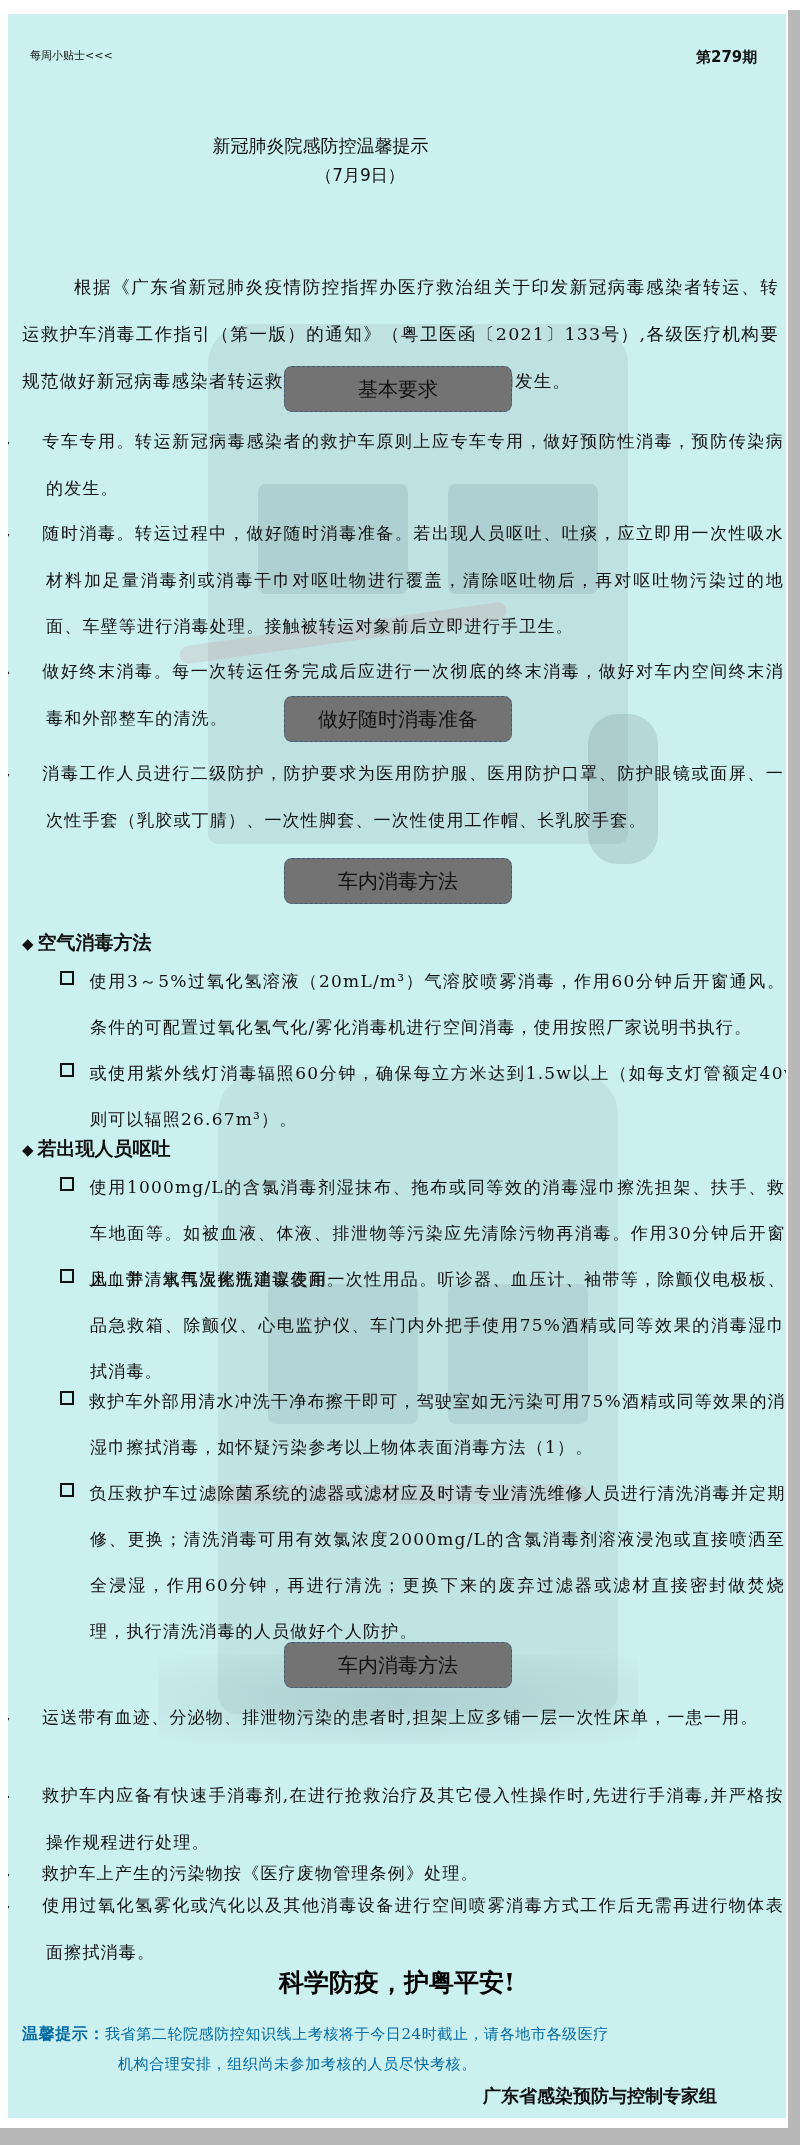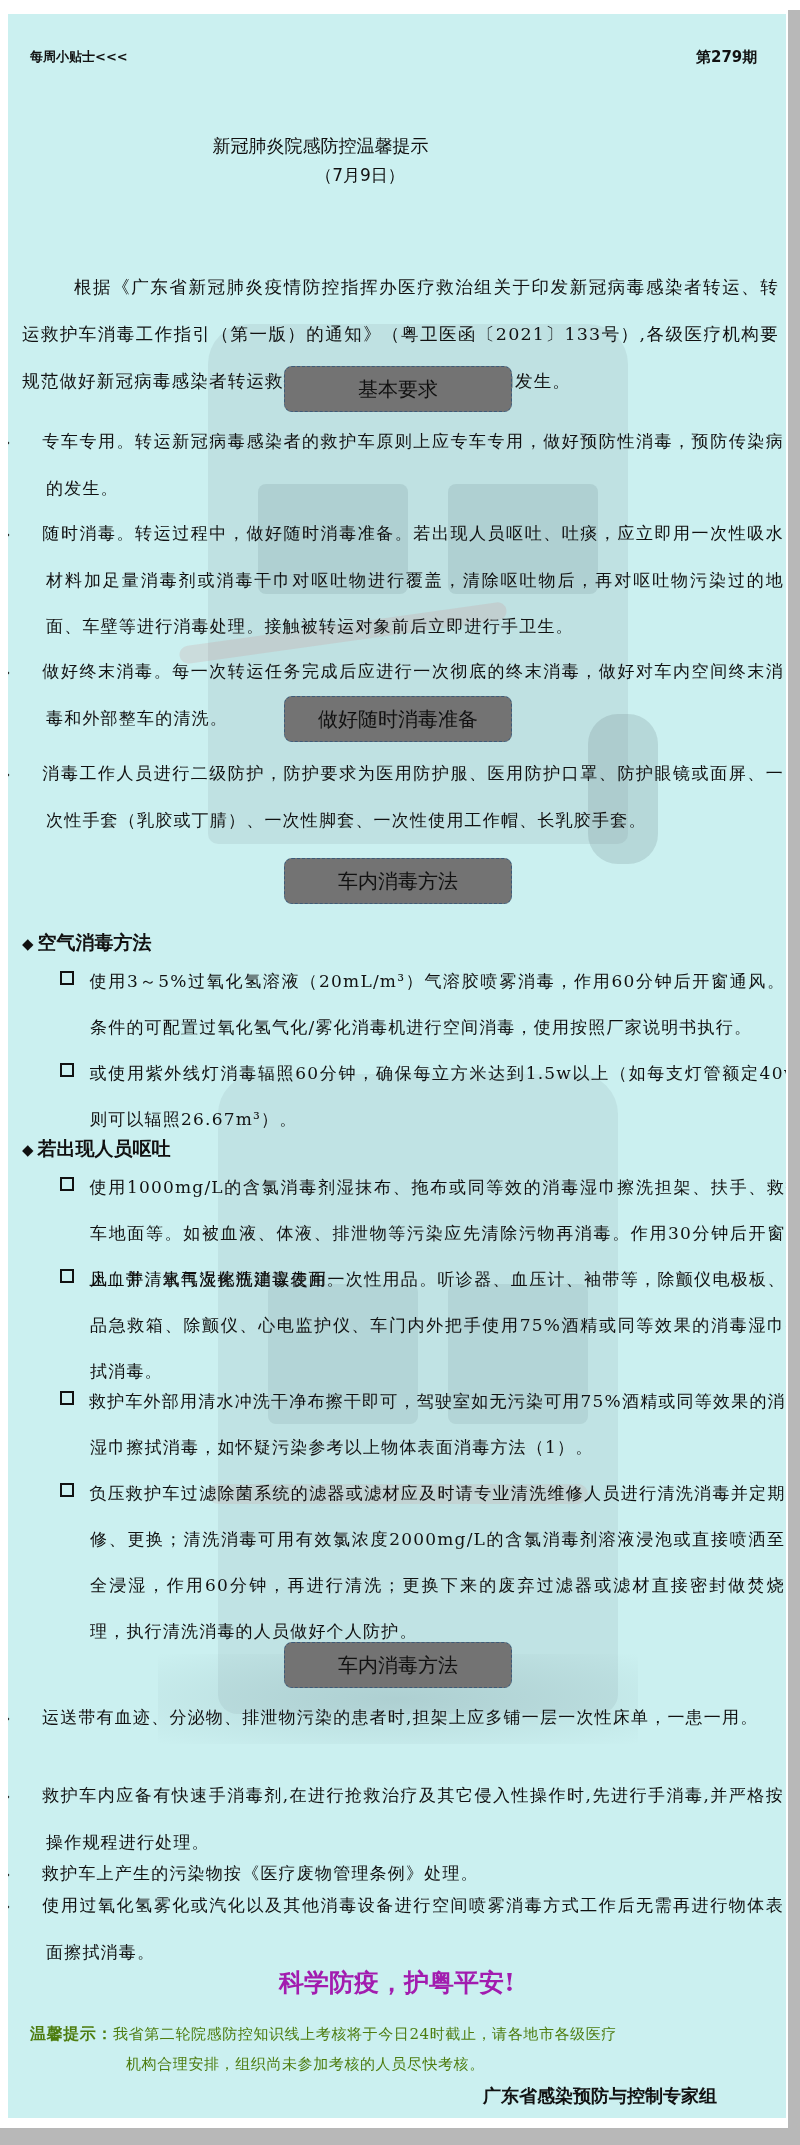--- a/index.html
+++ b/index.html
@@ -23,21 +23,21 @@
   .wm-window2 { left: 440px; top: 470px; width: 150px; height: 110px; background: rgba(120,150,155,0.22); border-radius: 8px; }
   .wm-stripe1 { left: 170px; top: 610px; width: 330px; height: 18px; background: rgba(205,120,120,0.16); border-radius: 9px; transform: rotate(-8deg); }
   .wm-wheel1 { left: 580px; top: 700px; width: 70px; height: 150px; background: rgba(110,130,135,0.22); border-radius: 30px; }
   .wm-body2 { left: 210px; top: 1060px; width: 400px; height: 640px; background: rgba(150,175,178,0.20); border-radius: 40px 40px 20px 20px; }
   .wm-window3 { left: 260px; top: 1270px; width: 150px; height: 140px; background: rgba(120,150,155,0.18); border-radius: 8px; }
   .wm-window4 { left: 440px; top: 1270px; width: 140px; height: 140px; background: rgba(120,150,155,0.18); border-radius: 8px; }
   .wm-stripe2 { left: 200px; top: 1470px; width: 380px; height: 20px; background: rgba(205,120,120,0.14); border-radius: 10px; }
   .wm-shade { left: 150px; top: 1640px; width: 480px; height: 90px; background: radial-gradient(ellipse at center, rgba(120,150,155,0.25), rgba(203,240,240,0)); }
 
   .abs { position: absolute; }
-  .hdr-left { left: 22px; top: 34px; font-family: "DejaVu Sans", sans-serif; font-weight: bold; font-size: 13px; }
+  .hdr-left { left: 22px; top: 34px; font-family: "DejaVu Sans", sans-serif; font-weight: normal; font-size: 11px; }
   .hdr-right { left: 688px; top: 34px; font-family: "DejaVu Sans", sans-serif; font-weight: bold; font-size: 15px; }
   .sub-title { left: 0; width: 625px; top: 100px; text-align: center; font-family: "DejaVu Sans", sans-serif; font-size: 18px; margin-top: 20px; }
   .sub-date { left: 0; width: 704px; top: 150px; text-align: center; font-family: "DejaVu Sans", sans-serif; font-size: 17px; }
   .lead { left: 14px; width: 757px; top: 250px; font-size: 17.5px; line-height: 47px; text-indent: 52px; letter-spacing: 1.2px; text-align: justify; }
   .main-title { left: 0; width: 778px; top: 305px; text-align: center; font-family: "DejaVu Sans", sans-serif; font-weight: bold; font-size: 28px; letter-spacing: 0.5px; }
 
   .sec-box {
     position: absolute; left: 276px; width: 226px; height: 44px;
     background: #737373; border: 1.5px dashed #3c5a78; border-radius: 8px;
     text-align: center; line-height: 44px;
@@ -45,22 +45,22 @@
   }
   .bl { position: absolute; left: 14px; width: 762px; font-size: 17px; line-height: 46px; letter-spacing: 1.2px; text-align: justify; }
   .bl .dia { display: inline-block; width: 20px; font-size: 15px; font-family: "DejaVu Sans", sans-serif; }
   .bl .txt { display: inline; }
   .bl-hang { padding-left: 24px; text-indent: -24px; width: 738px; }
   .sub-head { position: absolute; left: 14px; font-family: "DejaVu Sans", sans-serif; font-weight: bold; font-size: 19px; }
   .sub-head .dia { font-size: 15px; margin-right: 4px; }
   .sq { position: absolute; left: 52px; width: 714px; font-size: 17px; line-height: 46px; letter-spacing: 1.2px; padding-left: 30px; text-indent: -30px; text-align: justify; }
   .sq .box { display: inline-block; width: 10px; height: 10px; border: 2px solid #111; margin-right: 15px; vertical-align: 2px; text-indent: 0; }
 
-  .slogan { left: 0; width: 778px; top: 1952px; text-align: center; font-weight: bold; font-size: 25px; color: #a21caf; }
-  .notice { left: 22px; width: 740px; top: 2005px; font-size: 15px; line-height: 30px; color: #4d7c0f; letter-spacing: 0.6px; }
+  .slogan { left: 0; width: 778px; top: 1952px; text-align: center; font-weight: bold; font-size: 25px; color: #000000; }
+  .notice { left: 14px; width: 740px; top: 2005px; font-size: 15px; line-height: 30px; color: #0369a1; letter-spacing: 0.6px; }
   .notice .lbl { font-family: "DejaVu Sans", sans-serif; font-weight: bold; font-size: 16px; }
   .notice .cont { padding-left: 96px; display: block; }
   .sign { left: 475px; top: 2070px; font-family: "DejaVu Sans", sans-serif; font-weight: bold; font-size: 18px; }
 </style>
 </head>
 <body>
 
 <div class="shadow-right"></div>
 <div class="shadow-bottom"></div>
 <div class="shadow-bottom-inner"></div>

